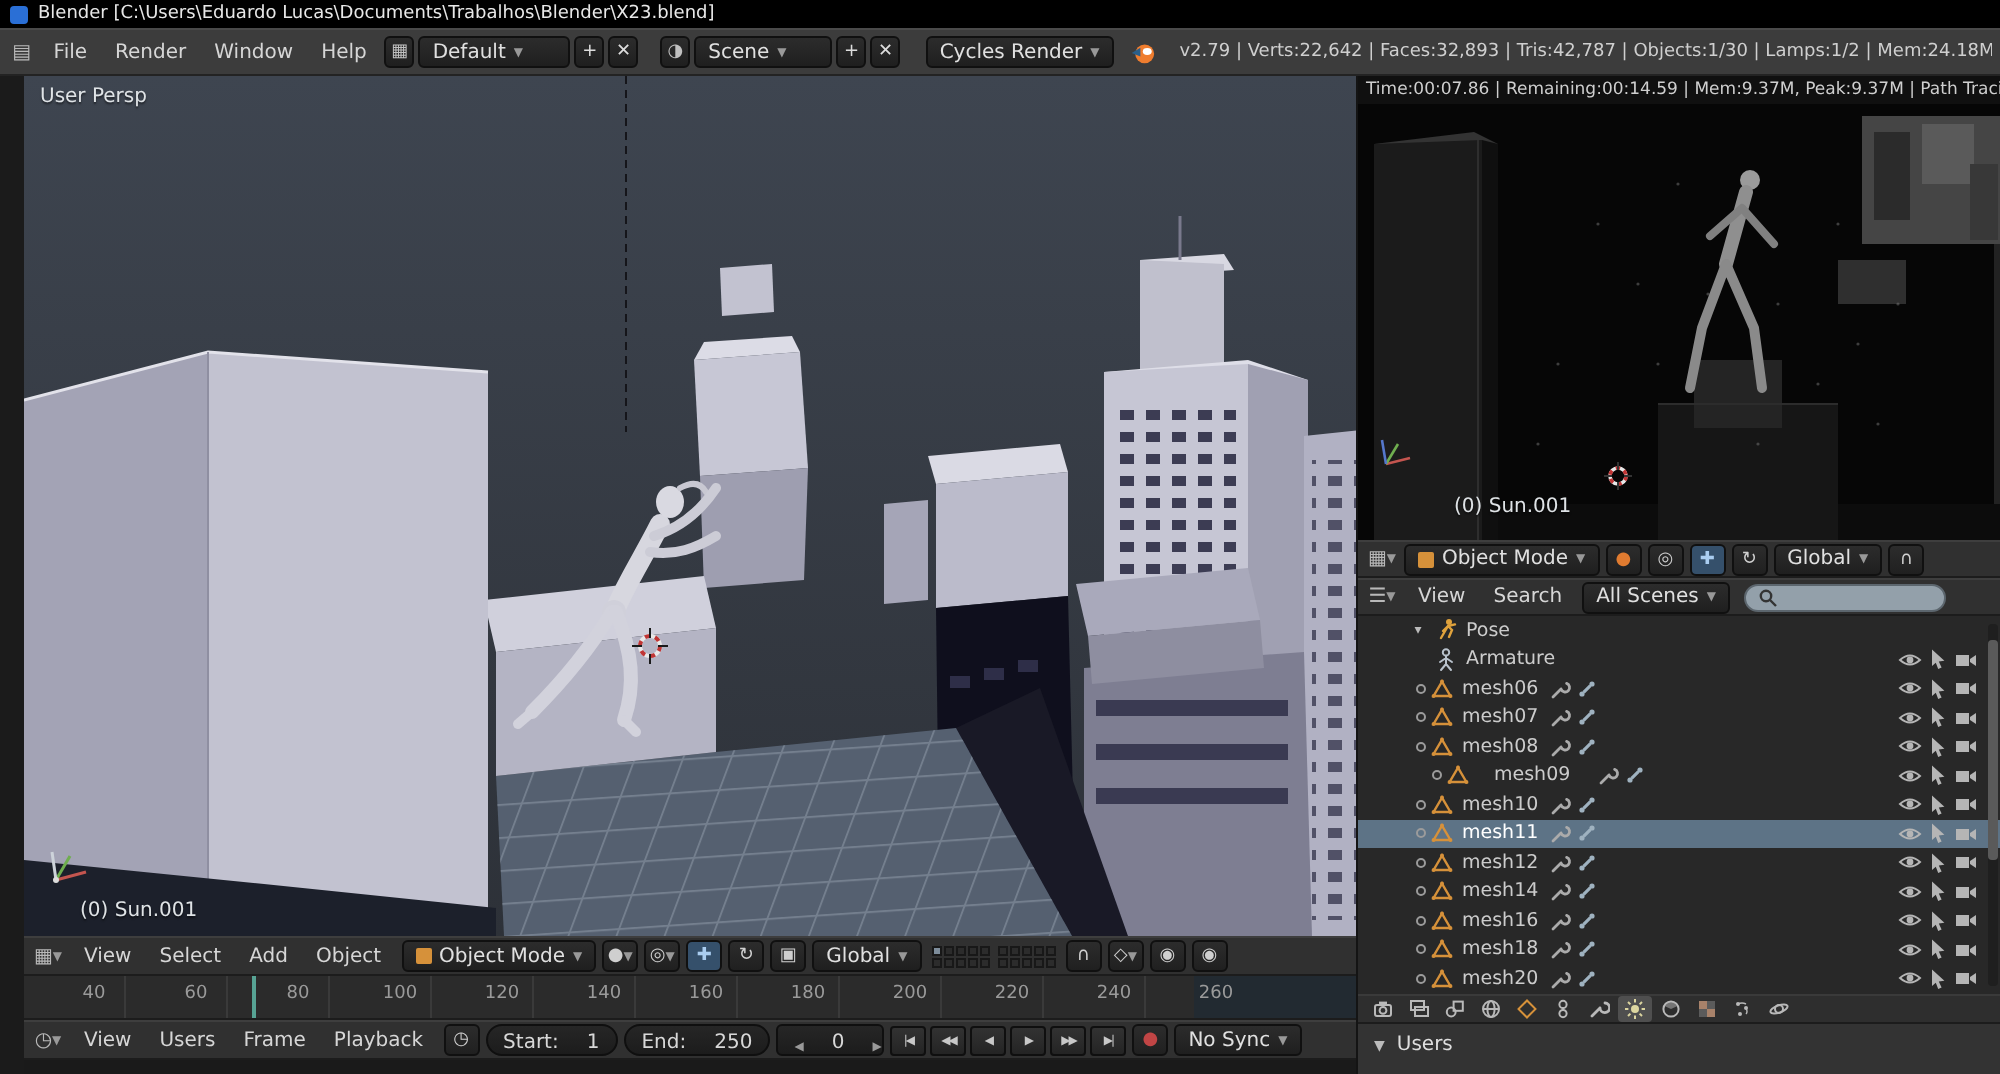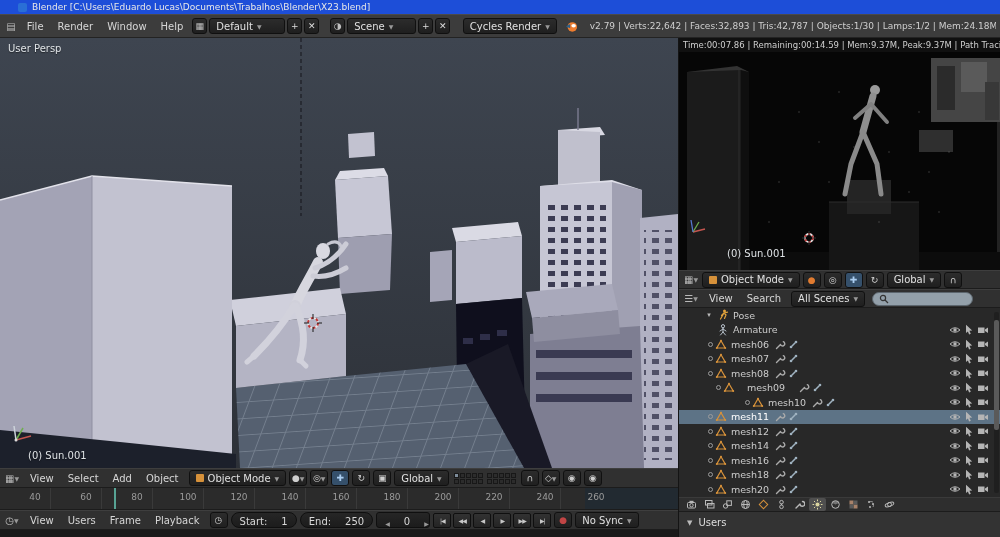--- a/index.html
+++ b/index.html
@@ -1,33 +1,33 @@
 <!DOCTYPE html>
 <html><head>
 <meta charset="utf-8">
 <style>
   * { margin:0; padding:0; box-sizing:border-box; }
   body { width:1000px; height:537px; background:#1b1b1b; font-family:"DejaVu Sans", sans-serif; overflow:hidden; }
   #window { position:relative; width:1000px; height:537px; background:#1b1b1b; color:#d4d4d4; font-size:10px; }
 
   
-  .titlebar { position:absolute; left:0; top:0; width:1000px; height:14px; background:#1d4ed8; display:flex; align-items:center; gap:5px; padding:0 18px; color:#e8e8e8; font-size:9px; white-space:nowrap; overflow:hidden;text-align:right; }
+  .titlebar { position:absolute; left:0; top:0; width:1000px; height:14px; background:#000000; display:flex; align-items:center; gap:5px; padding:0 5px; color:#e8e8e8; font-size:9px; white-space:nowrap; overflow:hidden;text-align:right; }
   .app-icon { width:9px; height:9px; background:#2a6fd6; border-radius:2px; flex:0 0 auto; }
 
   
   .infobar { position:absolute; left:0; top:14px; width:1000px; height:24px; background:#3c3c3c; border-top:1px solid #4a4a4a; border-bottom:1px solid #232323; display:flex; align-items:center; padding:0 4px; gap:2px; white-space:nowrap; overflow:hidden; }
   .menu-item { padding:0 7px; color:#d6d6d6; cursor:default; }
   .dd, .pill-btn { height:16px; display:inline-flex; align-items:center; gap:4px; padding:0 6px; background:linear-gradient(#2c2c2c,#1f1f1f); border:1px solid #101010; border-radius:3px; color:#e0e0e0; }
   .caret { font-size:6px; color:#999; }
   .sq-btn { width:17px; height:16px; display:inline-flex; align-items:center; justify-content:center; background:linear-gradient(#2c2c2c,#1f1f1f); border:1px solid #101010; border-radius:3px; color:#ddd; font-size:9px; }
   .stats { margin-left:10px; color:#cfcfcf; font-size:9px; overflow:hidden; }
   .glyph { color:#c0c0c0; font-size:9px; }
 
   
-  .left-col  { position:absolute; left:0; top:38px; width:678px; height:499px; }
+  .left-col  { position:absolute; left:12px; top:38px; width:678px; height:499px; }
   .right-col { position:absolute; left:678px; top:38px; width:322px; height:499px; border-left:1px solid #141414; }
 
   
   .viewport { position:absolute; left:0; top:0; width:678px; height:430px; overflow:hidden; }
   .vp-overlay { position:absolute; color:#dfe3e6; font-size:10px; text-shadow:0 1px 1px rgba(0,0,0,.5); }
 
   
   .ed-header { display:flex; align-items:center; gap:3px; padding:0 4px; background:#303030; border-top:1px solid #3e3e3e; border-bottom:1px solid #1c1c1c; white-space:nowrap; overflow:hidden; }
   .vp-header { position:absolute; left:0; top:430px; width:678px; height:20px; }
   .ed-icon { width:16px; height:14px; display:inline-flex; align-items:center; justify-content:center; color:#b9b9b9; font-size:10px; }
@@ -653,21 +653,21 @@
               </svg>
             </span>
       <span class="ol-tgl">
               <svg width="12" height="10" viewBox="0 0 12 10">
                 <path d="M1 2.5 h6.5 v5.5 h-6.5 Z" fill="#b5b5b5"></path>
                 <path d="M8 4.5 L11 2.5 V8 L8 6 Z" fill="#b5b5b5"></path>
               </svg>
             </span>
     </span>
   </div>
-        <div class="ol-row" style="padding-left: 16px; margin-left: 37px;">
+        <div class="ol-row" style="padding-left: 16px;">
     <span class="ol-caret"></span>
     <span class="ol-objicon">
             <svg width="20" height="11" viewBox="0 0 20 11">
               <circle cx="3.5" cy="5.5" r="2" fill="none" stroke="#9b9b9b"></circle>
               <path d="M14 1.8 L18.2 9 L9.8 9 Z" fill="none" stroke="#d6913a" stroke-width="1.2"></path>
               <circle cx="14" cy="1.8" r="1" fill="#d6913a"></circle>
               <circle cx="18.2" cy="9" r="1" fill="#d6913a"></circle>
               <circle cx="9.8" cy="9" r="1" fill="#d6913a"></circle>
             </svg>
           </span>

